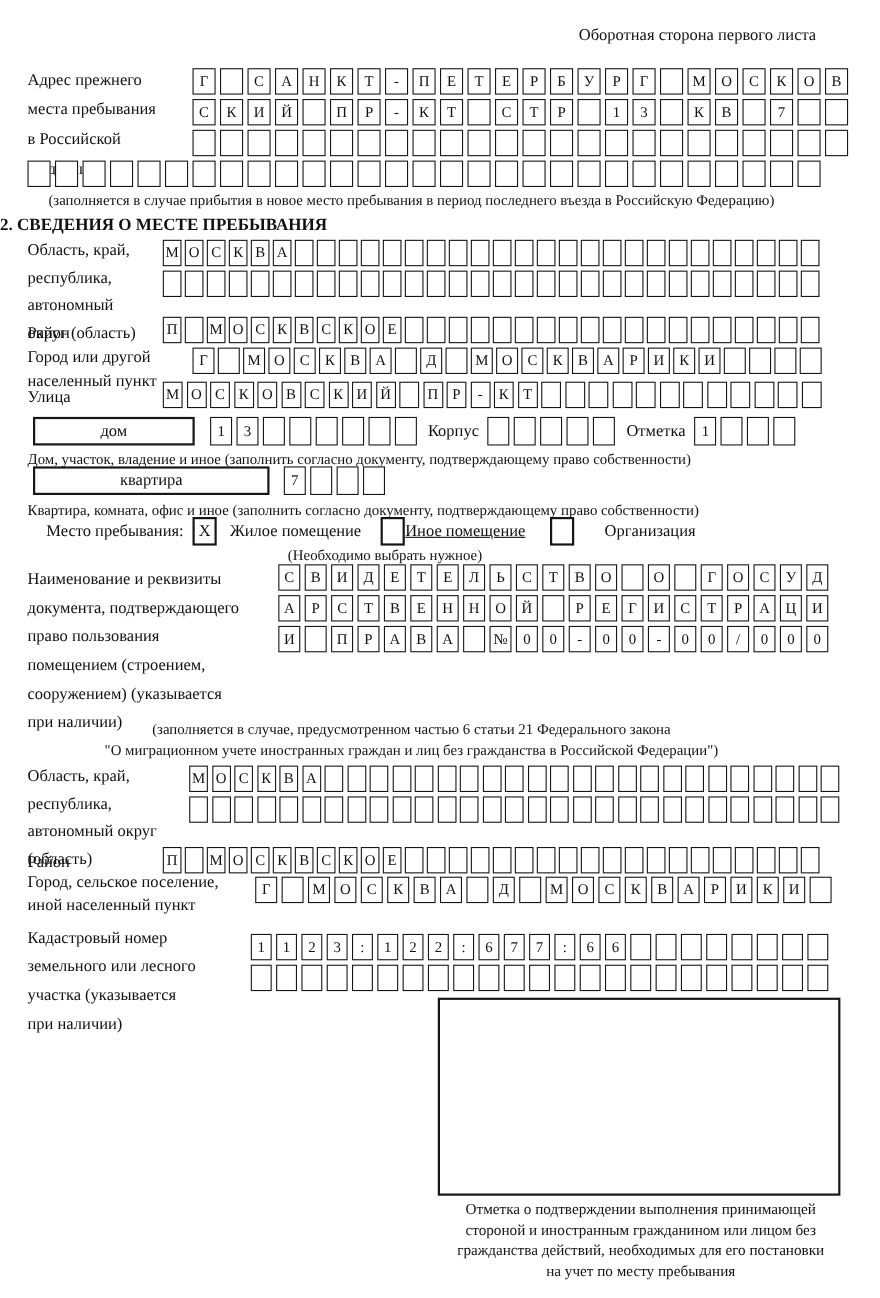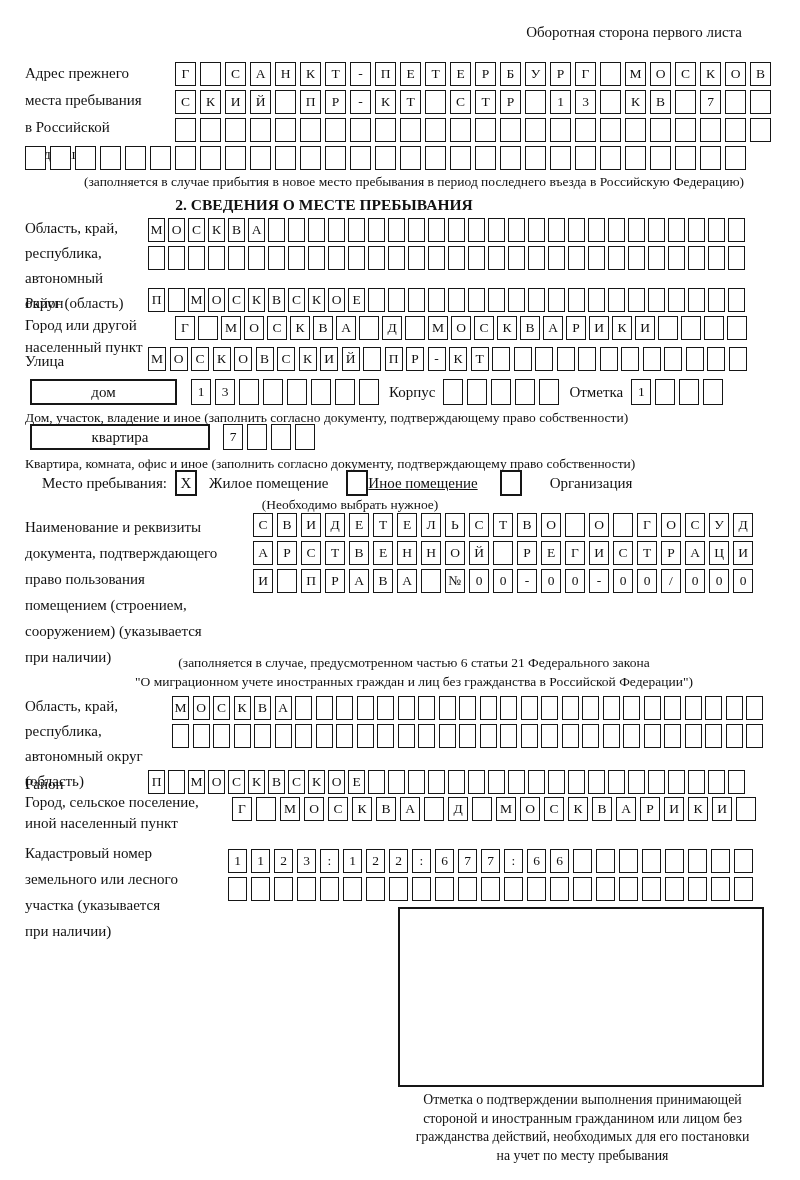--- a/index.html
+++ b/index.html
@@ -1,23 +1,23 @@
 <!DOCTYPE html>
 <html><head>
 <meta charset="utf-8">
 <style>
   html,body{margin:0;padding:0;background:#fff;}
   .page{position:relative;width:800px;height:1180px;background:#ffffff;
         font-family:"Liberation Serif","DejaVu Serif",serif;color:#111;overflow:hidden;}
   .lbl{position:absolute;font-size:15px;line-height:25px;white-space:pre-line;}
   .lh27{line-height:27px}.lh26{line-height:26px}.lh22{line-height:22px}.lh21{line-height:21px}
   .hdr{position:absolute;font-size:15px;}
-  .btitle{position:absolute;left:0;width:648px;text-align:center;font-weight:bold;font-size:15.5px;}
+  .btitle{position:absolute;left:0;width:648px;text-align:left;font-weight:bold;font-size:15.5px;}
   .note{position:absolute;font-size:13.5px;white-space:pre-line;}
-  .center{left:0;width:748px;text-align:center;padding-left:40px;}
+  .center{left:0;width:748px;text-align:center;}
   .cells{position:absolute;display:flex;gap:4px;}
   .cellrow-inline{display:flex;gap:4px;}
   .cell{flex:none;height:24px;border:1.8px solid #161616;display:flex;align-items:center;
         justify-content:center;font-size:13.5px;box-sizing:border-box;background:#fff;}
   .cw21 .cell{width:21px}
   .cw20 .cell{width:20px}
   .cw19 .cell{width:19px}
   .cw18 .cell{width:18px;border-width:1.6px}
   .cw17 .cell{width:17px;border-width:1.6px}
   .h26 .cell{height:26px}
@@ -343,21 +343,21 @@
     <div class="cellrow-inline cw20 h26" style="margin-left:8px;">
         <span class="cell">1</span>
         <span class="cell"></span>
         <span class="cell"></span>
         <span class="cell"></span>
       </div>
   </div>
   <div class="note" style="left:25px;top:410px;">Дом, участок, владение и иное (заполнить согласно документу, подтверждающему право собственности)</div>
 
   <div class="flexrow" style="left:30px;top:424px;">
-    <div class="wordbox" style="width:180px;">квартира</div>
+    <div class="wordbox" style="width:215px;">квартира</div>
     <div class="cellrow-inline cw20 h26" style="margin-left:13px;">
         <span class="cell">7</span>
         <span class="cell"></span>
         <span class="cell"></span>
         <span class="cell"></span>
       </div>
   </div>
   <div class="note" style="left:25px;top:456px;">Квартира, комната, офис и иное (заполнить согласно документу, подтверждающему право собственности)</div>
 
   <div class="flexrow" style="left:42px;top:470px;">

